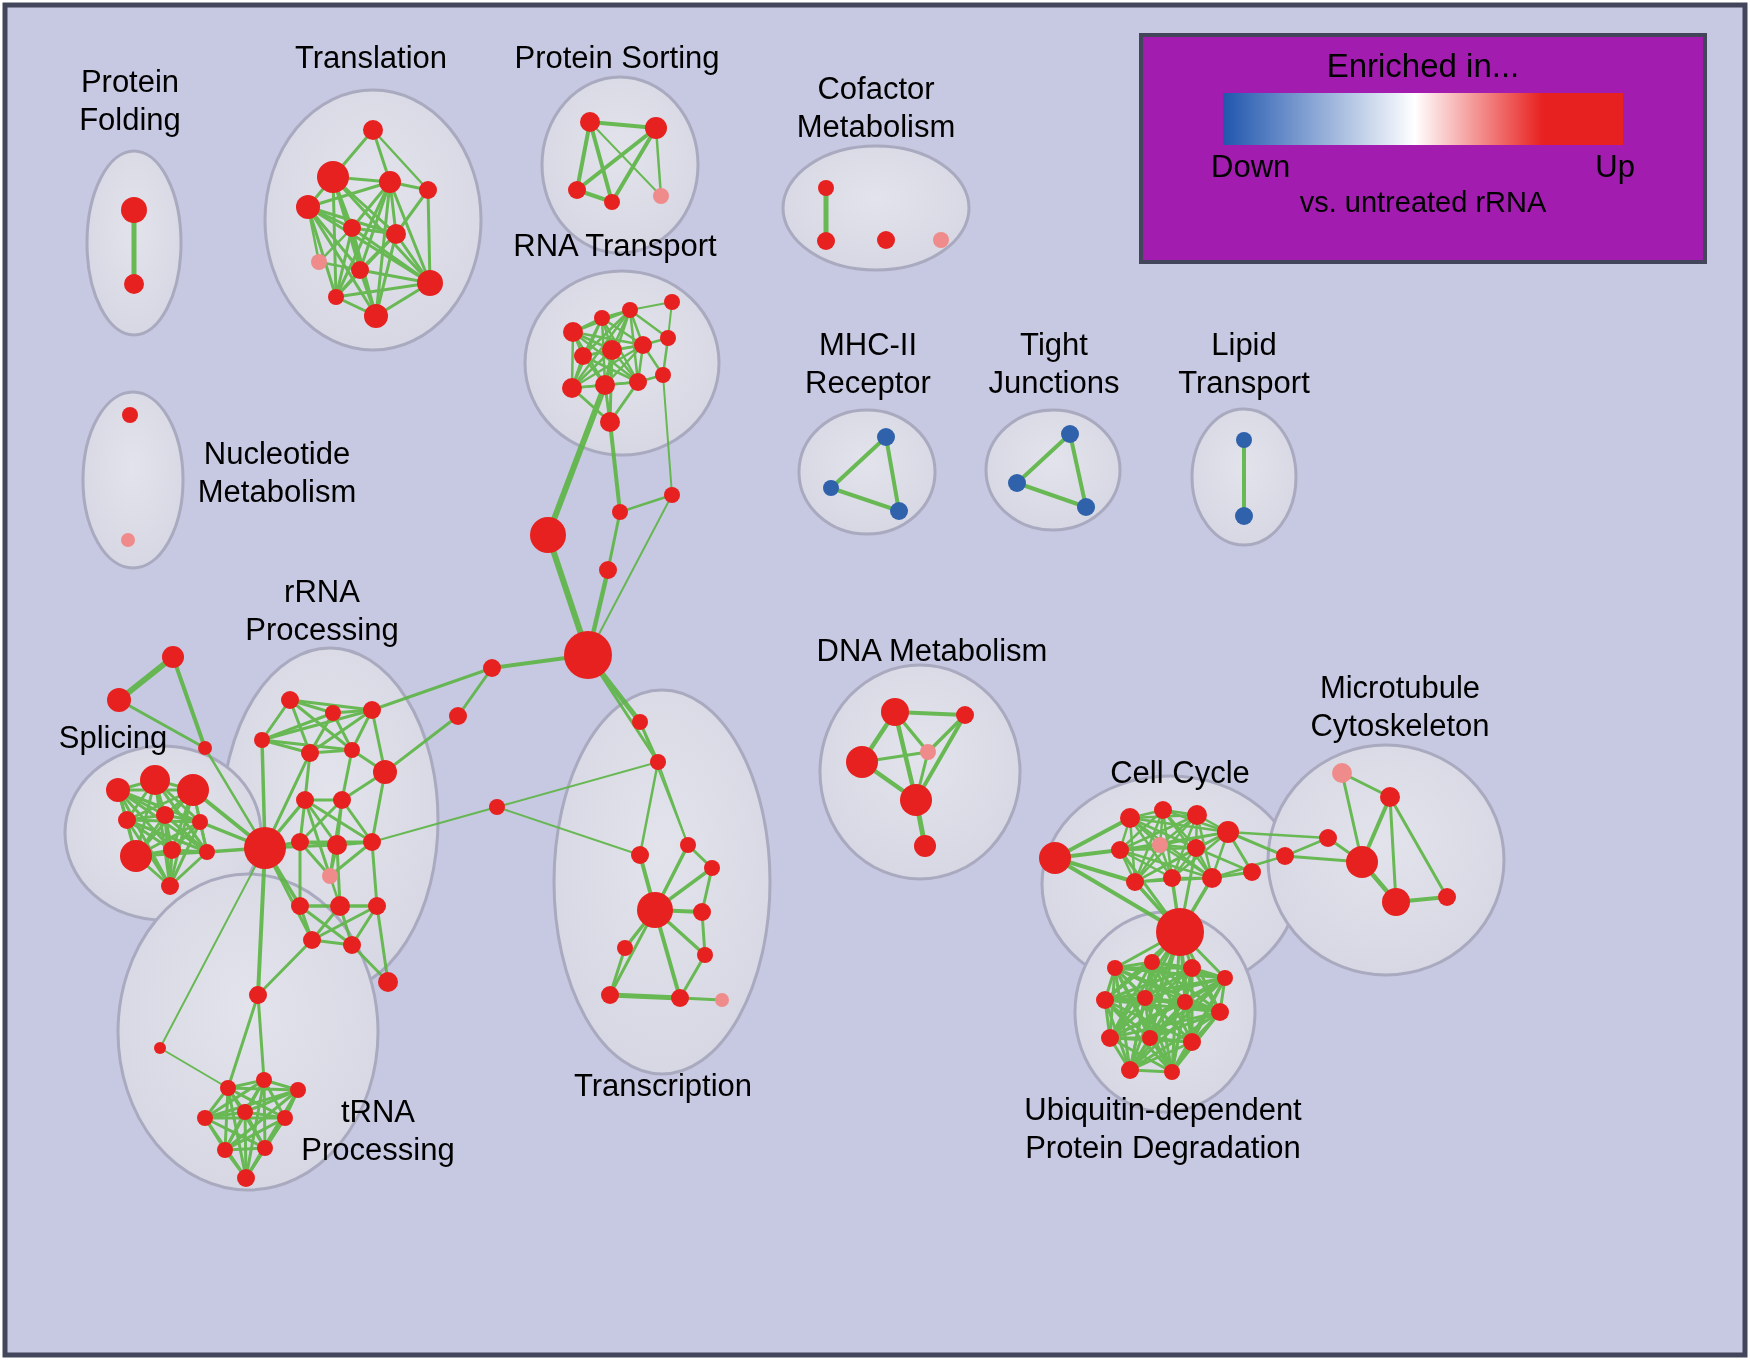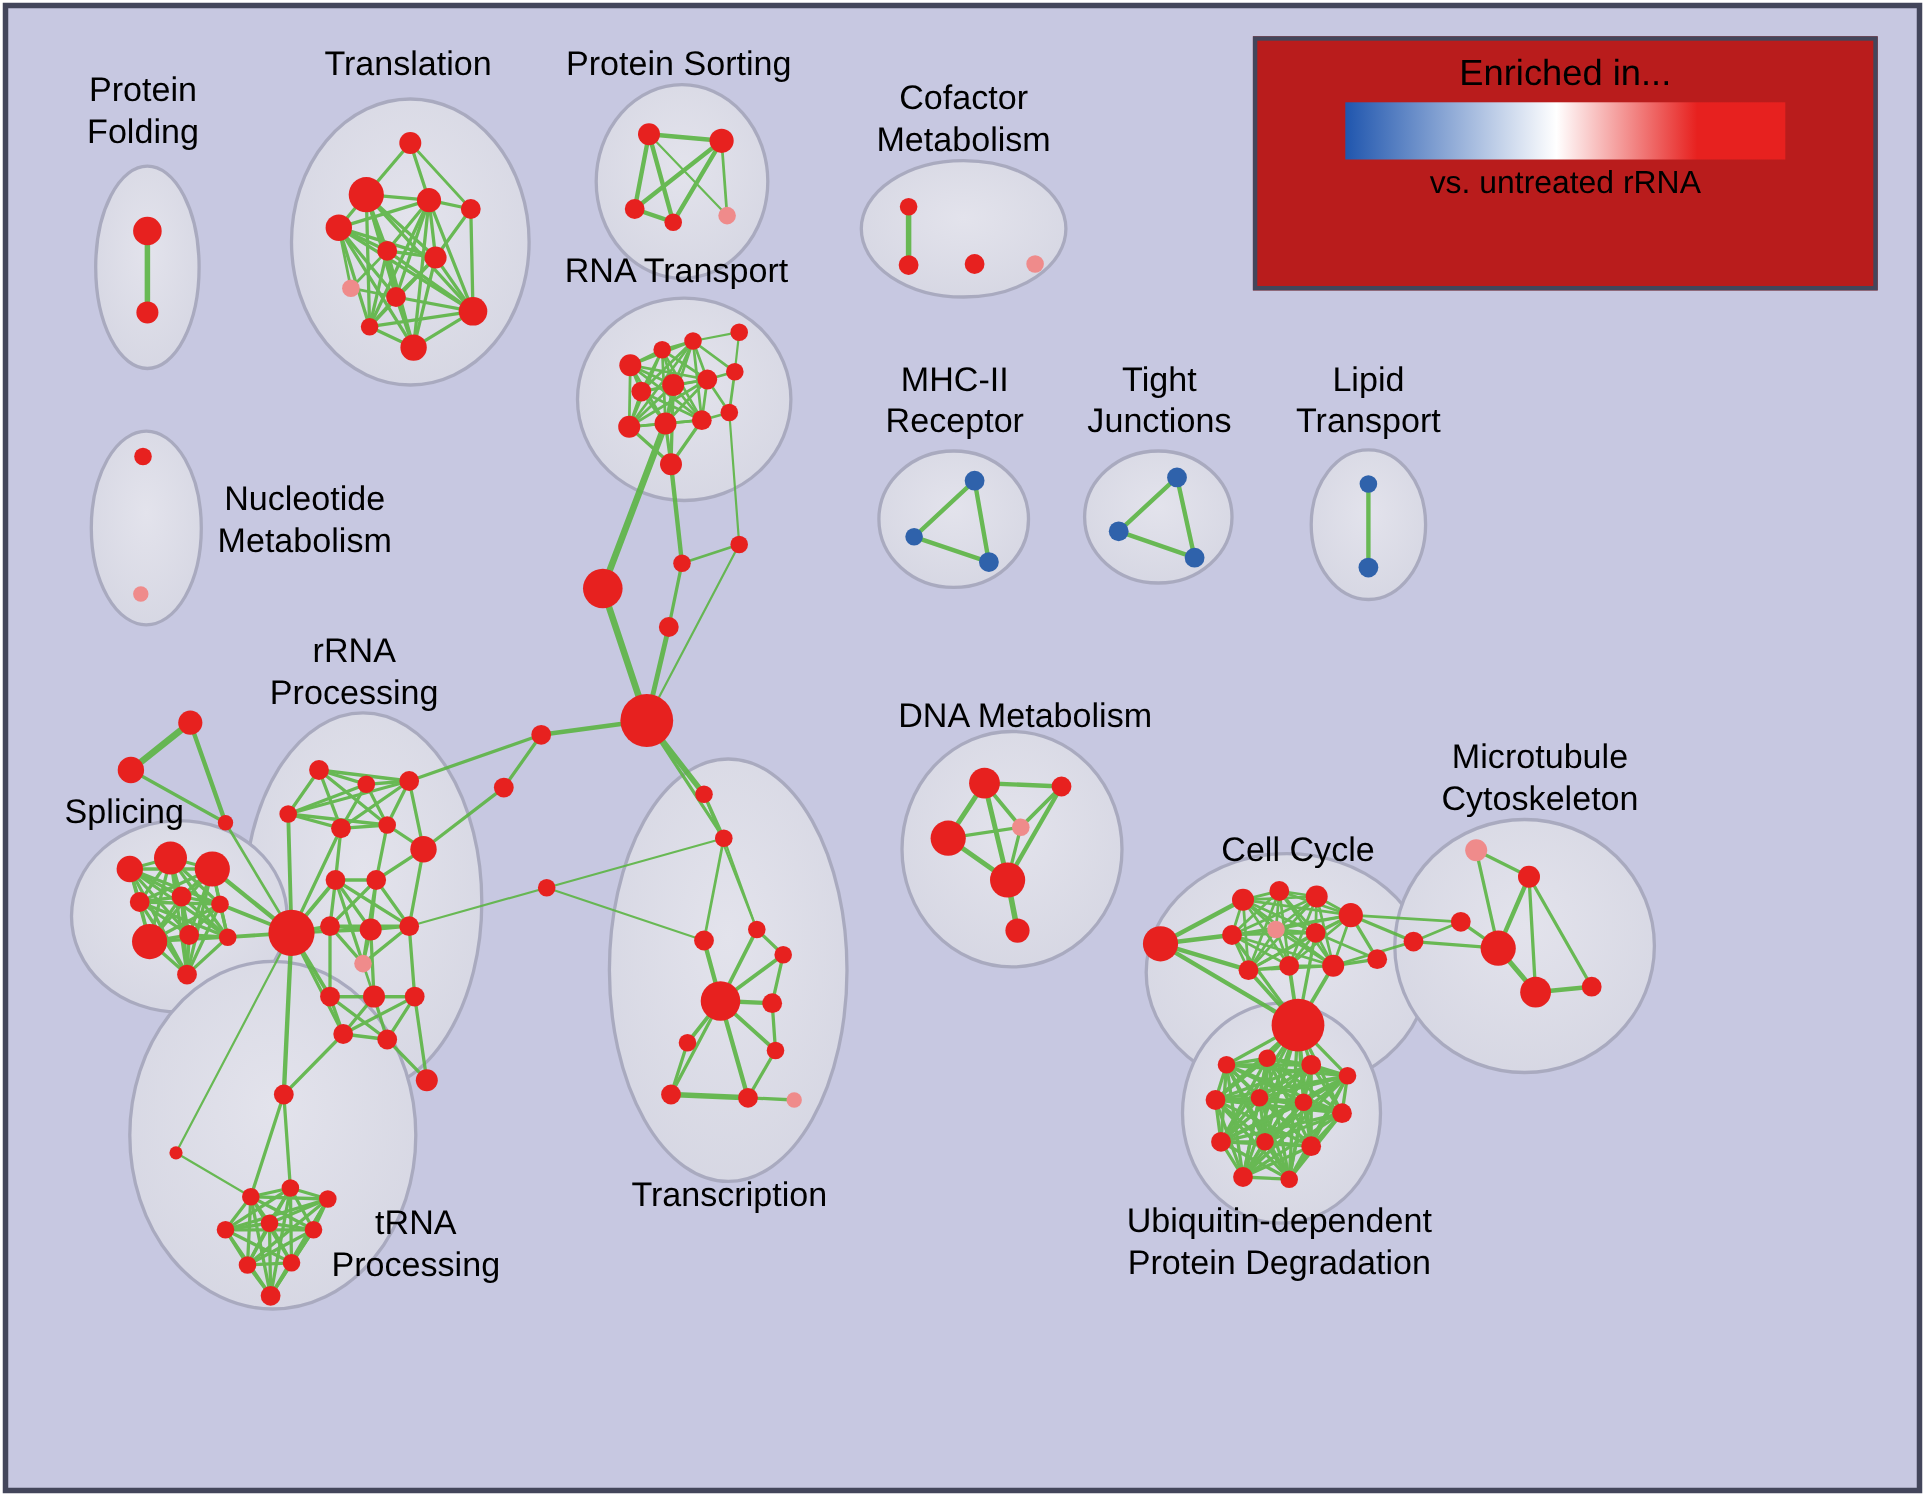--- a/index.html
+++ b/index.html
@@ -1,21 +1,21 @@
 <!DOCTYPE html>
 <html><head>
 <meta charset="utf-8">
 <style>
   html,body{margin:0;padding:0;background:#ffffff;}
   body{width:1750px;height:1360px;position:relative;font-family:"Liberation Sans",sans-serif;}
   #figure{position:absolute;inset:0;}
   #net{display:block;position:absolute;left:0;top:0;}
   .legend{
     position:absolute;left:1139px;top:33px;width:568px;height:231px;
-    box-sizing:border-box;border:4px solid #43465b;background:#b91c1c;
+    box-sizing:border-box;border:4px solid #43465b;background:#a21caf;
     text-align:center;color:#000;
   }
   .legend-title{font-size:33px;margin-top:10px;}
   .legend-bar{width:400px;height:52px;margin:8px auto 4px auto;}
   .legend-scale{width:424px;margin:0 auto;display:flex;justify-content:space-between;font-size:31px;}
   .legend-line{font-size:29px;line-height:1.22;}
 </style>
 </head>
 <body>
 
@@ -690,15 +690,19 @@
       <text x="1180" y="783" text-anchor="middle" font-size="31" fill="#000000" font-family="&quot;Liberation Sans&quot;, sans-serif">Cell Cycle</text>
       <text x="1400" y="698" text-anchor="middle" font-size="31" fill="#000000" font-family="&quot;Liberation Sans&quot;, sans-serif">Microtubule</text>
       <text x="1400" y="736" text-anchor="middle" font-size="31" fill="#000000" font-family="&quot;Liberation Sans&quot;, sans-serif">Cytoskeleton</text>
       <text x="1163" y="1120" text-anchor="middle" font-size="31" fill="#000000" font-family="&quot;Liberation Sans&quot;, sans-serif">Ubiquitin-dependent</text>
       <text x="1163" y="1158" text-anchor="middle" font-size="31" fill="#000000" font-family="&quot;Liberation Sans&quot;, sans-serif">Protein Degradation</text>
       <rect x="5" y="5" width="1740" height="1350" fill="none" stroke="#43465b" stroke-width="5"></rect>
     </svg>
   <div class="legend">
     <div class="legend-title">Enriched in...</div>
     <div class="legend-bar" id="legend-bar" style="background: linear-gradient(90deg, rgb(32, 86, 174) 0%, rgb(255, 255, 255) 48%, rgb(231, 33, 31) 80%);"></div>
+    <div class="legend-scale">
+      <span>Down</span>
+      <span>Up</span>
+    </div>
     <div class="legend-line">vs. untreated rRNA</div>
   </div>
 </div>
 
 </body></html>

